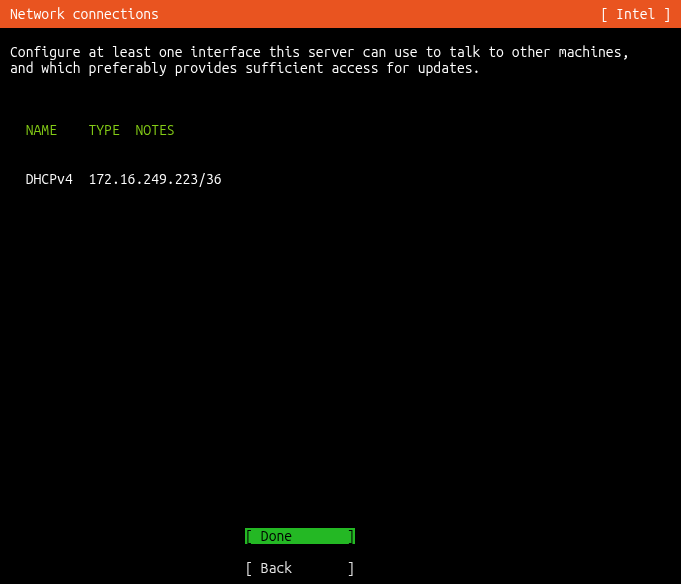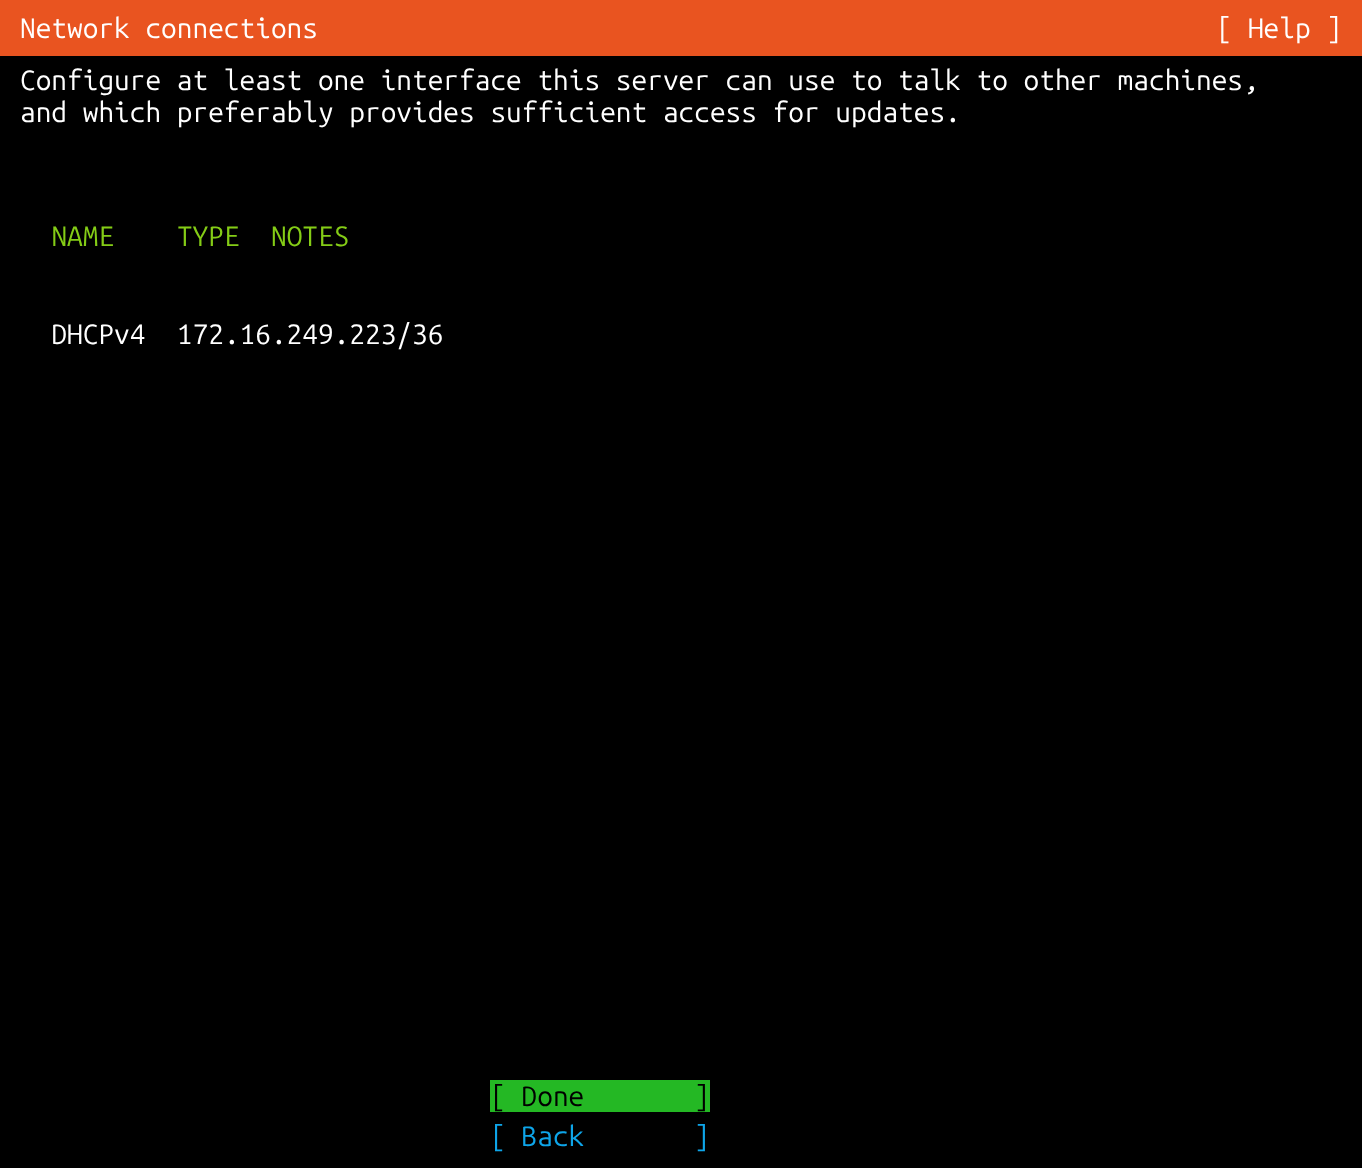--- a/index.html
+++ b/index.html
@@ -26,21 +26,21 @@
       padding: 4px 10px;
       height: 28px;
     }
     .header-title {
       font-weight: normal;
     }
     .help-btn {
       cursor: pointer;
     }
     .content {
-      padding: 4px 10px 0 10px;
+      padding: 16px 10px 0 10px;
     }
     .description {
       color: #ffffff;
       margin-bottom: 14px;
       white-space: pre-wrap;
     }
     .table-area {
       white-space: pre;
       color: #aaaaaa;
     }
@@ -68,47 +68,47 @@
       white-space: pre;
     }
     .footer {
       position: absolute;
       bottom: 8px;
       left: 0;
       width: 600px;
       display: flex;
       flex-direction: column;
       align-items: center;
-      gap: 4px;
+      gap: 16px;
     }
     .footer-btn {
       display: inline-block;
       white-space: pre;
       cursor: pointer;
       font-family: inherit;
       font-size: inherit;
       border: none;
       background: transparent;
-      color: #0ea5e9;
+      color: #e5e5e5;
       text-align: left;
     }
     .footer-btn.selected {
       background: #24b824;
       color: #000000;
     }
     .arrow {
       display: inline;
     }
   </style>
 </head>
 <body>
 
 <div class="header-bar">
   <span class="header-title">Network connections</span>
-  <span class="help-btn">[ Help ]</span>
+  <span class="help-btn">[ Intel ]</span>
 </div>
 
 <div class="content">
   <div class="description">Configure at least one interface this server can use to talk to other machines,
 and which preferably provides sufficient access for updates.</div>
 
   <div class="table-area">
     <div class="table-header">  <span>NAME</span>    <span>TYPE</span>  <span>NOTES</span></div>
     <div class="dhcp-row">  <span>DHCPv4</span>  <span>172.16.249.223/36</span></div>
   </div>

